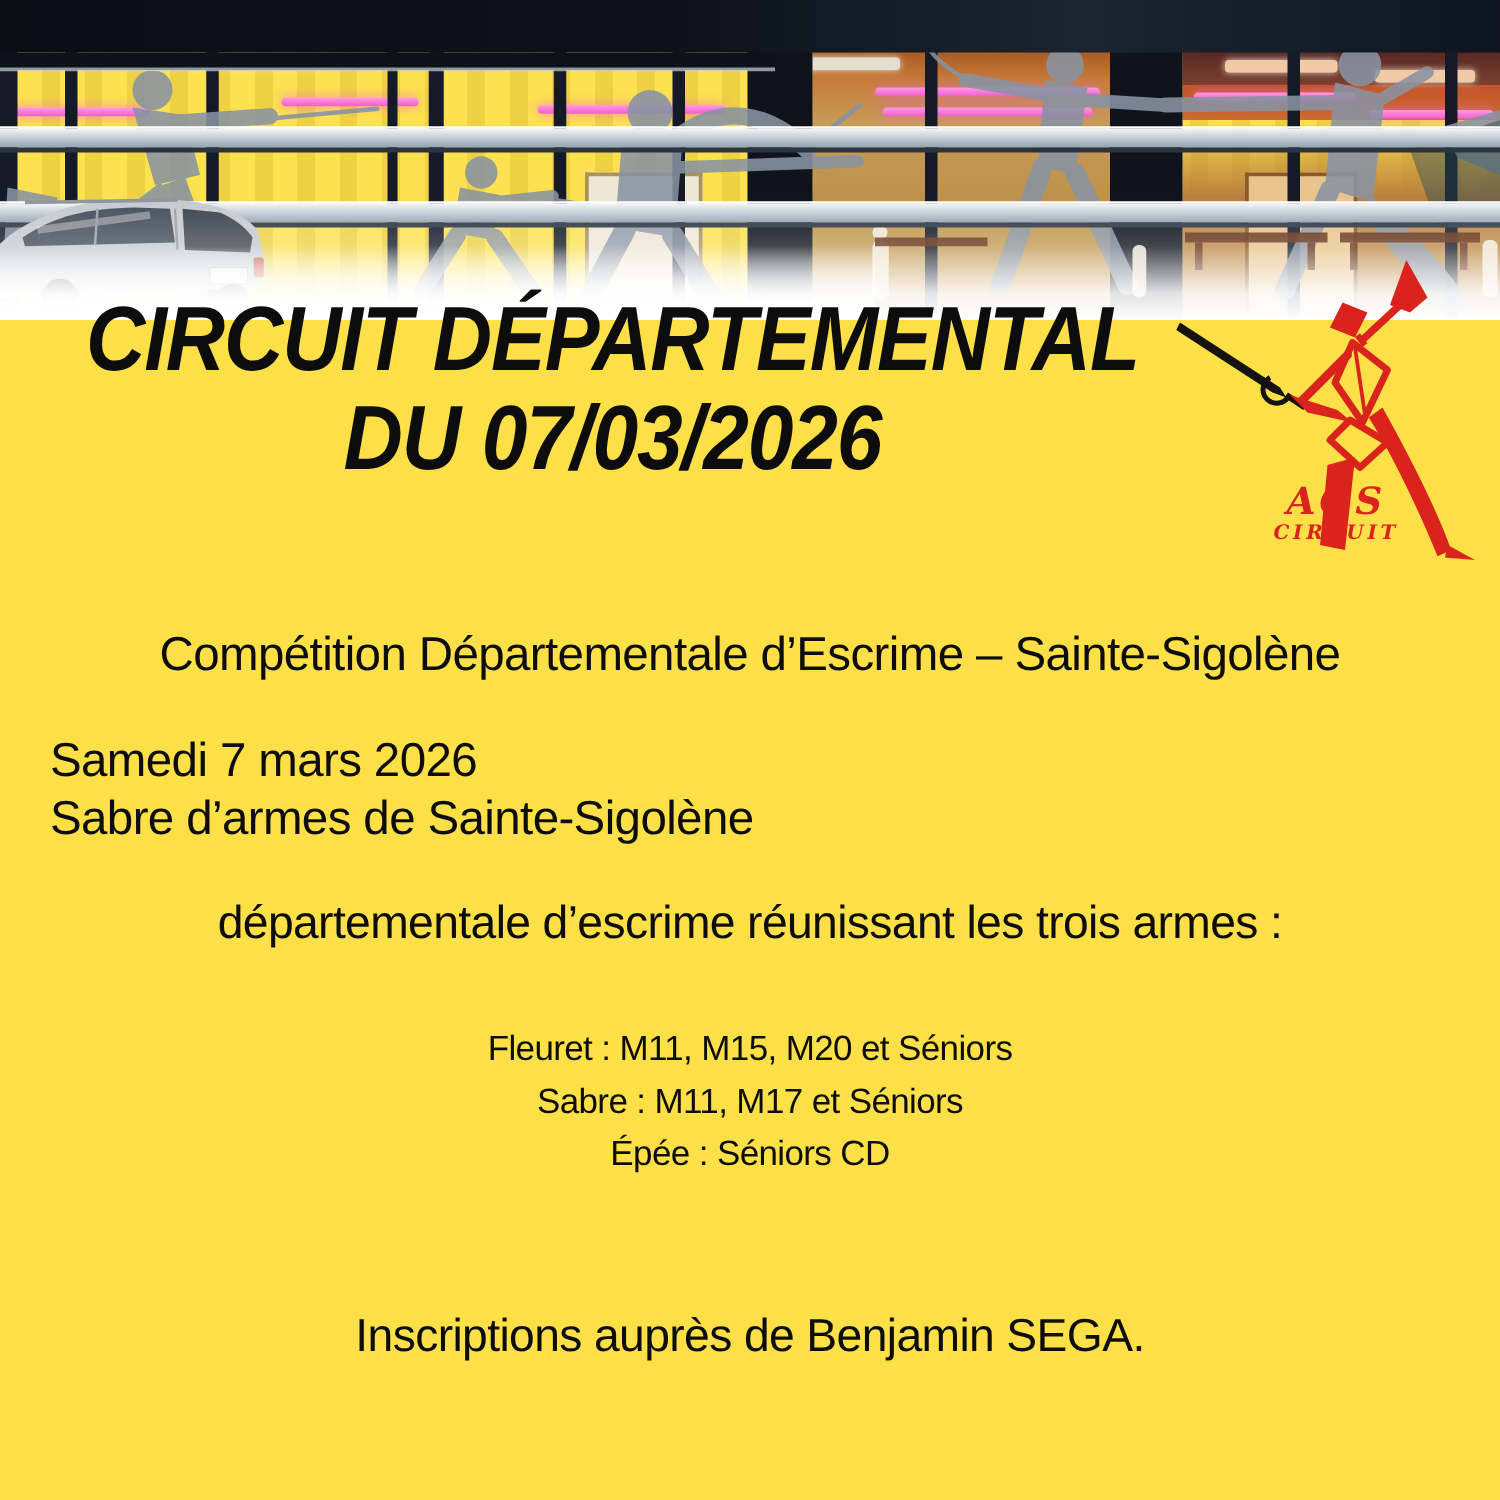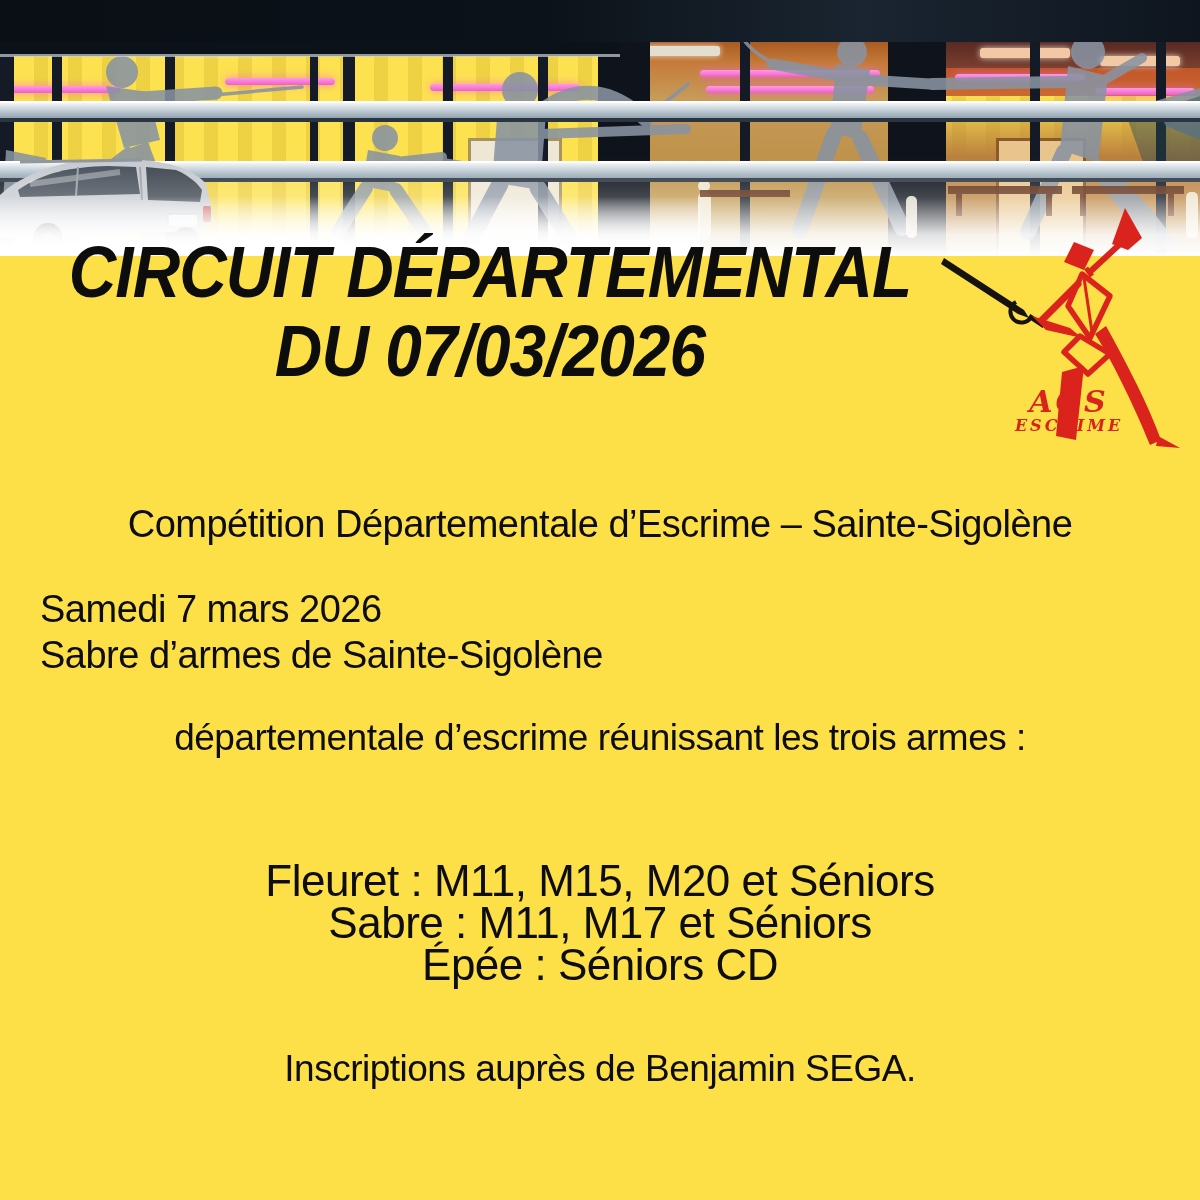--- a/index.html
+++ b/index.html
@@ -53,21 +53,21 @@
     font-family:"DejaVu Serif",serif;font-weight:bold;font-style:italic;
     font-size:30px;letter-spacing:3px;color:var(--accent-red,#d9231c);}
   .logo-esc{position:absolute;left:10px;top:212px;width:262px;text-align:center;
     font-family:"DejaVu Serif",serif;font-weight:bold;font-style:italic;
     font-size:16px;letter-spacing:3px;color:var(--accent-red,#d9231c);}
   
   .btxt{font-weight:normal;letter-spacing:-0.5px;}
   .heading{position:absolute;left:0;top:503px;width:1200px;text-align:center;font-size:38px;}
   .dateblock{position:absolute;left:40px;top:586px;font-size:38px;line-height:46px;}
   .intro{position:absolute;left:0;top:717px;width:1200px;text-align:center;font-size:37px;line-height:41px;}
-  .weapons{position:absolute;left:0;top:860px;width:1200px;text-align:center;font-size:44px;line-height:42px;}
+  .weapons{position:absolute;left:0;top:818px;width:1200px;text-align:center;font-size:28px;line-height:42px;}
   .registration{position:absolute;left:0;top:1012px;width:1200px;text-align:center;font-size:37px;margin-top:36px;}
 </style>
 </head>
 <body>
 
 <div class="poster">
 
   <div class="banner">
     <div class="interior"></div>
     <div class="mid-room"></div>
@@ -206,21 +206,21 @@
         <path class="rstroke" d="M156,74 L164,128" stroke-width="3"></path>
         <path class="rstroke" d="M150,80 L114,116" stroke-width="7" stroke-linecap="round"></path>
         <path class="red" d="M104,112 L142,124 L154,134 L118,126 Z"></path>
         <path class="rstroke" d="M152,132 L182,150 L160,170 L136,148 Z" stroke-width="5.5" stroke-linejoin="round"></path>
         <path class="red" d="M134,168 L156,162 L148,236 L128,232 Z"></path>
         <path class="red" d="M178,122 C198,158 220,200 233,236 L222,241 C207,204 186,160 167,130 Z"></path>
         <path class="red" d="M230,232 L252,244 L228,242 Z"></path>
       </g>
     </svg>
     <div class="logo-ags">AGS</div>
-    <div class="logo-esc">ESCRIME</div>
+    <div class="logo-esc">CIRCUIT</div>
   </div>
 
   <div class="heading btxt">Compétition Départementale d’Escrime – Sainte-Sigolène</div>
 
   <div class="dateblock btxt">
     <div>Samedi 7 mars 2026</div>
     <div>Sabre d’armes de Sainte-Sigolène</div>
   </div>
 
   <div class="intro btxt">

